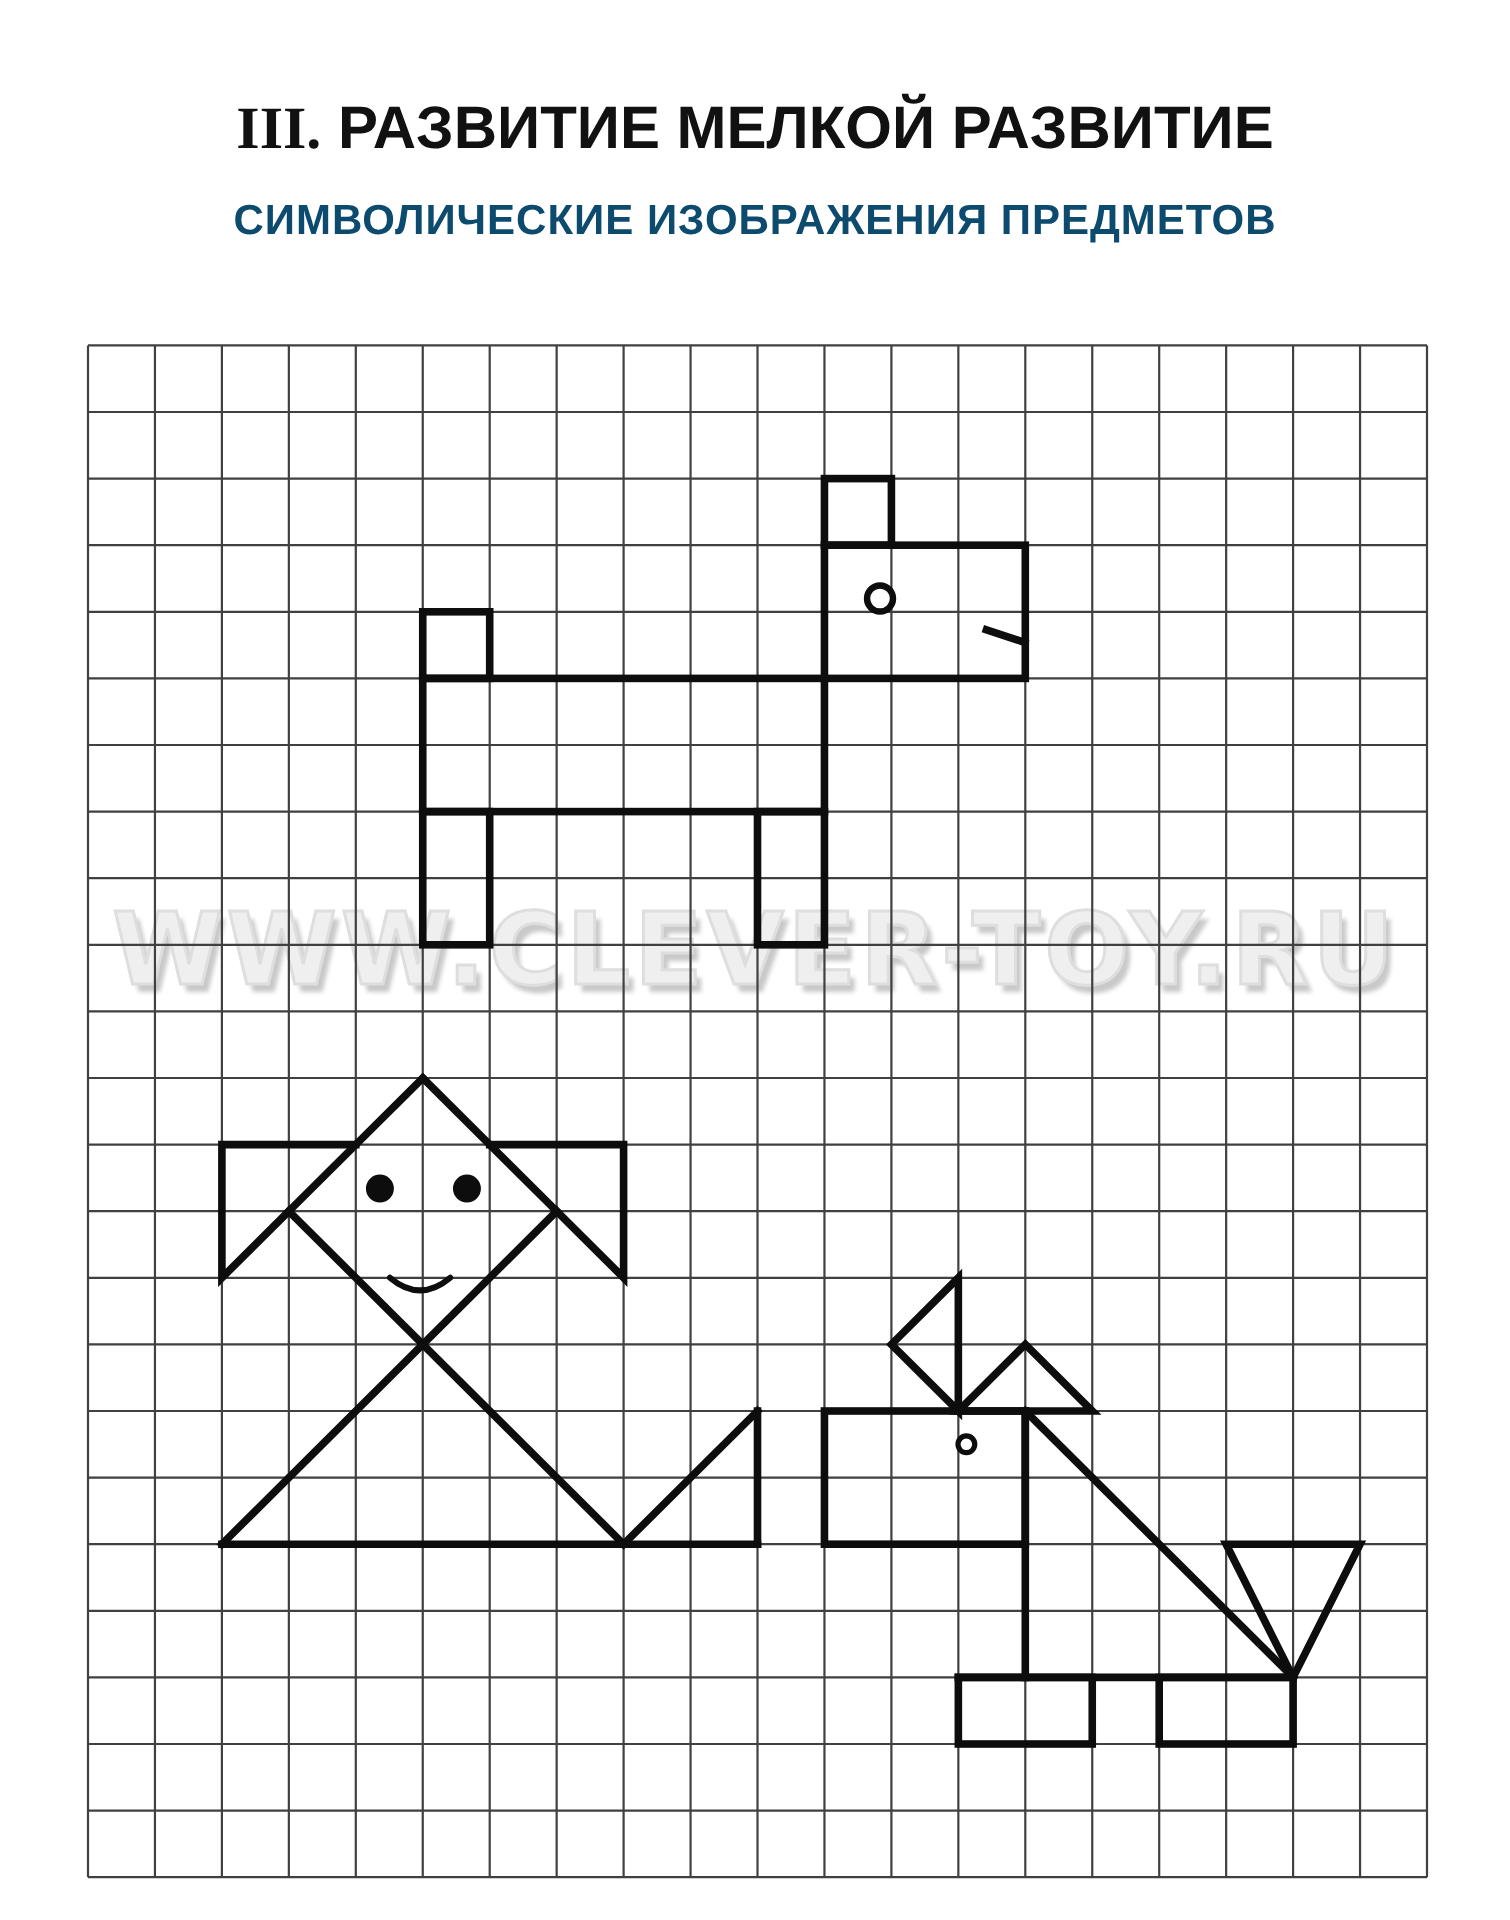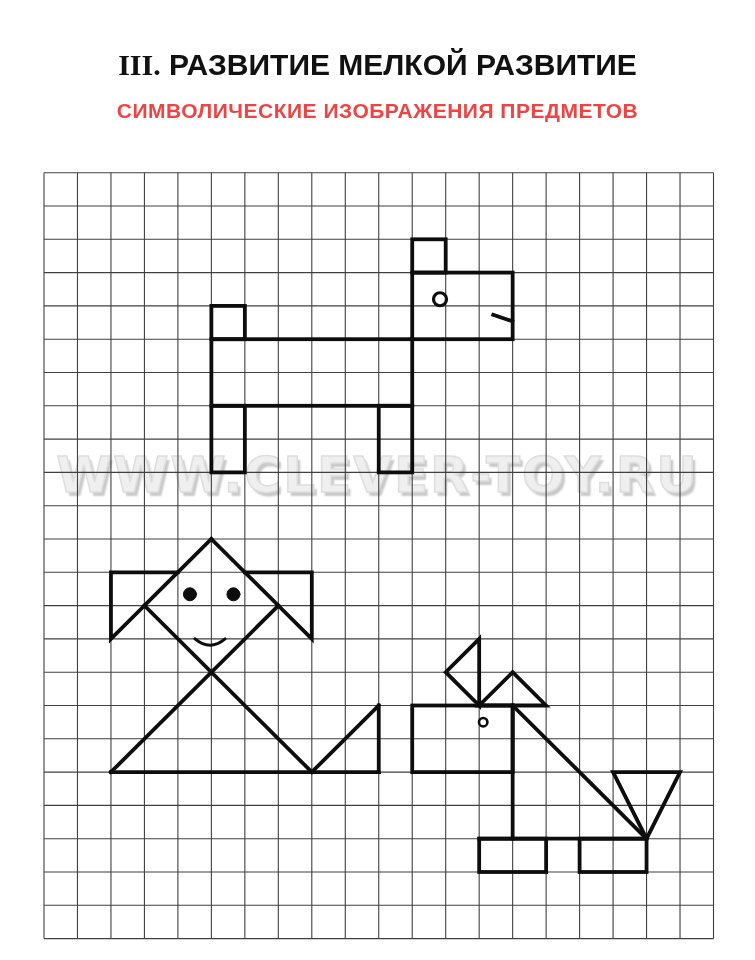--- a/index.html
+++ b/index.html
@@ -24,21 +24,21 @@
   }
   .title .roman{
     font-family:"Liberation Serif", serif;
     font-weight:bold;
     margin-top:32px;
   }
   .subtitle{
     margin-top:17px;
     font-size:21px;
     font-weight:bold;
-    color:#ef4444;
+    color:#0c4a6e;
     letter-spacing:0.5px;
     white-space:nowrap;
   }
   .watermark{
     position:absolute;
     top:446px;
     left:50%;
     transform:translateX(-50%);
     font-family:"DejaVu Sans", sans-serif;
     font-weight:bold;

